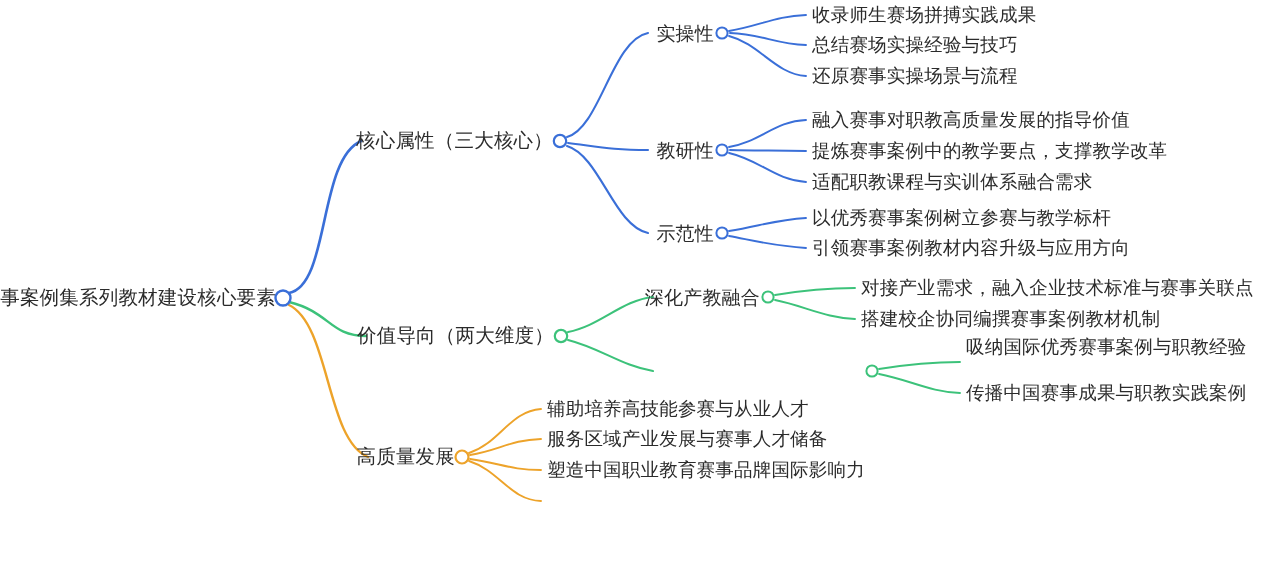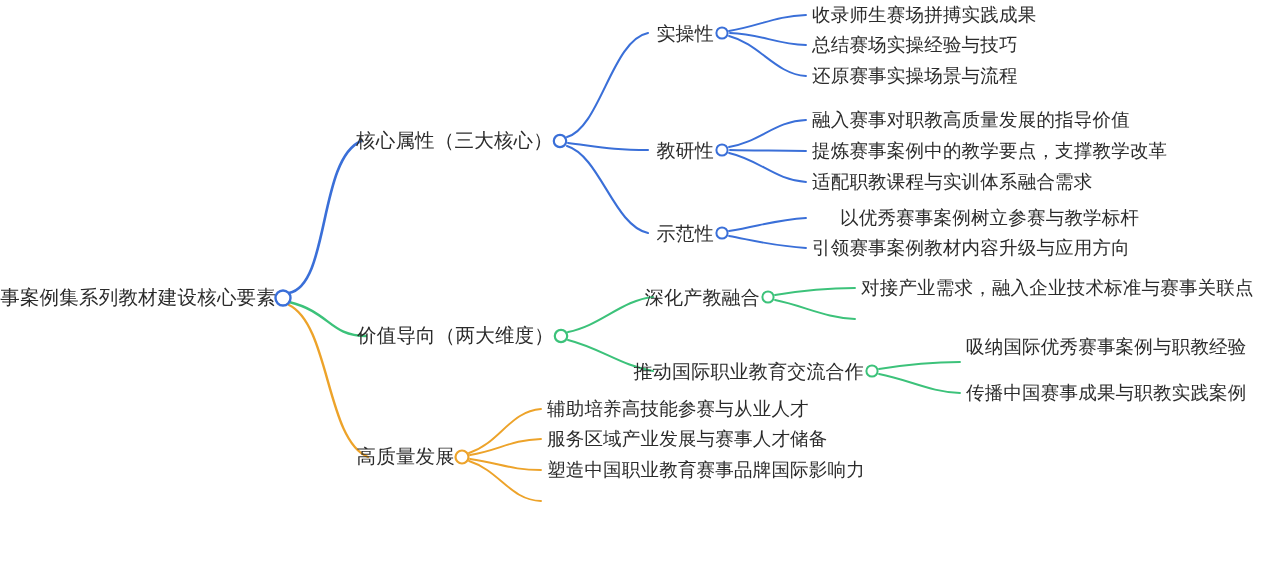--- a/index.html
+++ b/index.html
@@ -132,28 +132,28 @@
   <div class="node-label sub anchor-right" style="left:714px; top:233px;">示范性</div>
 
   <div class="node-label leaf anchor-left" style="left:812px; top:15px;">收录师生赛场拼搏实践成果</div>
   <div class="node-label leaf anchor-left" style="left:812px; top:45px;">总结赛场实操经验与技巧</div>
   <div class="node-label leaf anchor-left" style="left:812px; top:76px;">还原赛事实操场景与流程</div>
 
   <div class="node-label leaf anchor-left" style="left:812px; top:120px;">融入赛事对职教高质量发展的指导价值</div>
   <div class="node-label leaf anchor-left" style="left:812px; top:151px;">提炼赛事案例中的教学要点，支撑教学改革</div>
   <div class="node-label leaf anchor-left" style="left:812px; top:182px;">适配职教课程与实训体系融合需求</div>
 
-  <div class="node-label leaf anchor-left" style="left:812px; top:218px;margin-left:28px;">以优秀赛事案例树立参赛与教学标杆</div>
+  <div class="node-label leaf anchor-left" style="left:812px; top:218px;">以优秀赛事案例树立参赛与教学标杆</div>
   <div class="node-label leaf anchor-left" style="left:812px; top:248px;">引领赛事案例教材内容升级与应用方向</div>
 
   <div class="node-label sub anchor-right" style="left:760px; top:297px;">深化产教融合</div>
 
-  <div class="node-label sub anchor-right" style="left:864px; top:371px;">推动国际职业教育交流合作</div>
 
   <div class="node-label leaf anchor-left" style="left:861px; top:288px;">对接产业需求，融入企业技术标准与赛事关联点</div>
+  <div class="node-label leaf anchor-left" style="left:861px; top:319px;">搭建校企协同编撰赛事案例教材机制</div>
 
   <div class="node-label leaf anchor-left" style="left:966px; top:347px;text-align:center;">吸纳国际优秀赛事案例与职教经验</div>
   <div class="node-label leaf anchor-left" style="left:966px; top:393px;">传播中国赛事成果与职教实践案例</div>
 
   <div class="node-label leaf anchor-left" style="left:547px; top:409px;">辅助培养高技能参赛与从业人才</div>
   <div class="node-label leaf anchor-left" style="left:547px; top:439px;">服务区域产业发展与赛事人才储备</div>
   <div class="node-label leaf anchor-left" style="left:547px; top:470px;">塑造中国职业教育赛事品牌国际影响力</div>
 
 </div>
 

